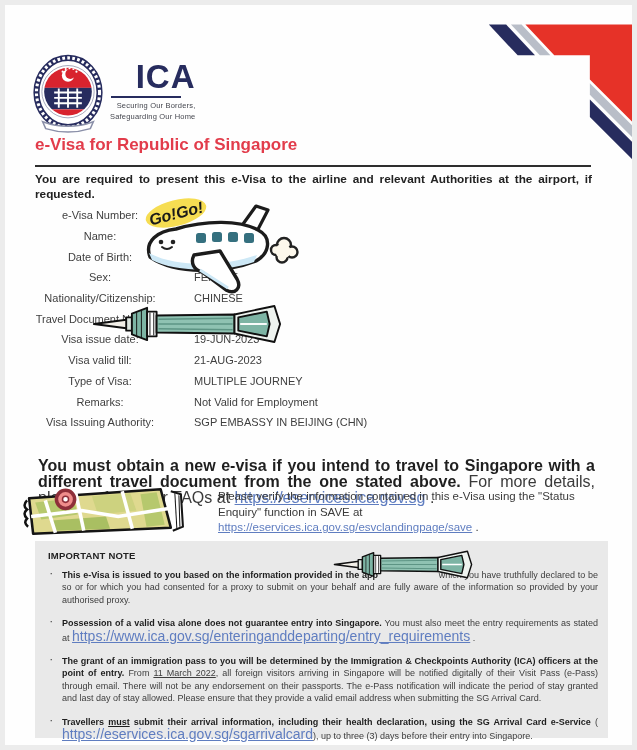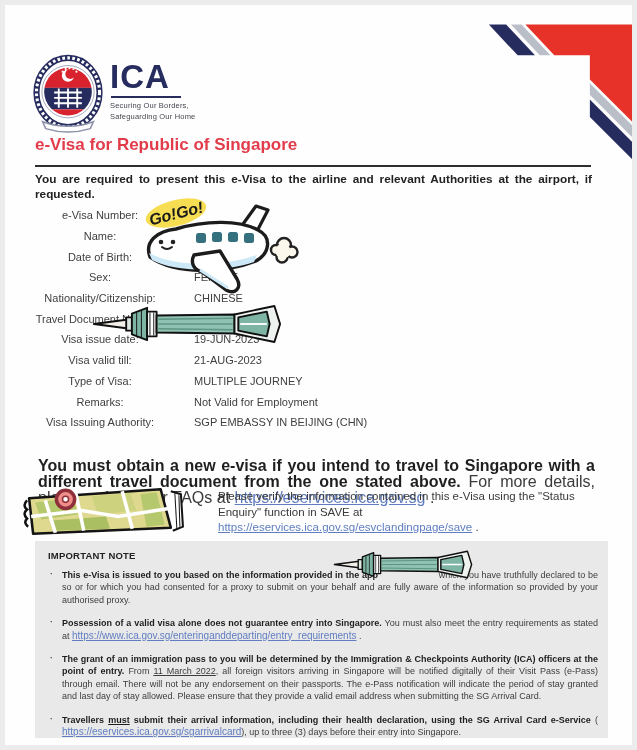--- a/index.html
+++ b/index.html
@@ -3,21 +3,21 @@
 <meta charset="utf-8">
 <style>
   html,body{margin:0;padding:0;}
   body{background:#e9e8e8;font-family:"Liberation Sans",sans-serif;}
   .page{position:relative;width:637px;height:750px;background:#fefefe;overflow:hidden;
         font-family:"Liberation Sans",sans-serif;color:#333;}
   .frame{position:absolute;inset:0;border:5px solid #ececec;pointer-events:none;z-index:40;}
 
   
   .crest{position:absolute;left:33px;top:54px;width:70px;height:80px;}
-  .brandblock{position:absolute;left:110px;top:60px;}
+  .brandblock{position:absolute;left:110px;top:60px;text-align:right;}
   .brand{font-size:33px;font-weight:bold;color:#272c5e;letter-spacing:1px;line-height:1.05;}
   .brand-rule{width:70px;height:2px;background:#272c5e;margin:1px 0 3px 1px;}
   .tagline{font-size:7.5px;color:#45474f;line-height:1.45;letter-spacing:.2px;font-weight:normal;}
   .title{position:absolute;left:35px;top:135px;font-size:17px;font-weight:bold;color:#e23c4b;}
 
   .rule1{position:absolute;left:35px;top:165px;width:556px;height:2px;background:#2e2e2e;}
   .intro{position:absolute;left:35px;top:172px;width:557px;font-size:11.8px;font-weight:bold;
          color:#222;line-height:15.2px;text-align:justify;}
 
   
@@ -38,21 +38,21 @@
   
   .note{position:absolute;left:35px;top:541px;width:573px;height:197px;background:#e9e9e9;
         box-sizing:border-box;padding:9px 10px 8px 13px;}
   .note h4{margin:0 0 8px 0;font-size:9.5px;color:#222;letter-spacing:.2px;}
   .note ul{margin:0;padding:0;list-style:none;}
   .note li{position:relative;padding-left:14px;margin-bottom:11px;font-size:9px;line-height:12.4px;
            color:#3d3d3d;text-align:justify;}
   .note li::before{content:"\00B7";position:absolute;left:2px;top:-1px;font-weight:bold;color:#555;}
   .note .b{font-weight:bold;color:#1e1e1e;}
   .note .u{text-decoration:underline;}
-  .note a.lnk{font-size:10px;}
+  .note a.lnk{font-size:14px;}
   .cover-gap{display:inline-block;width:58px;height:1px;}
 
   
   .corner{position:absolute;top:14px;right:4px;width:170px;height:152px;z-index:30;}
   .plane{position:absolute;left:136px;top:193px;width:164px;height:104px;z-index:20;}
   .tower1{position:absolute;left:92px;top:304px;width:190px;height:40px;z-index:20;}
   .tower2{position:absolute;left:333px;top:549px;width:140px;height:31px;z-index:20;}
   .map{position:absolute;left:21px;top:486px;width:167px;height:53px;z-index:20;}
   .hiddefs{position:absolute;width:0;height:0;overflow:hidden;}
 </style>

